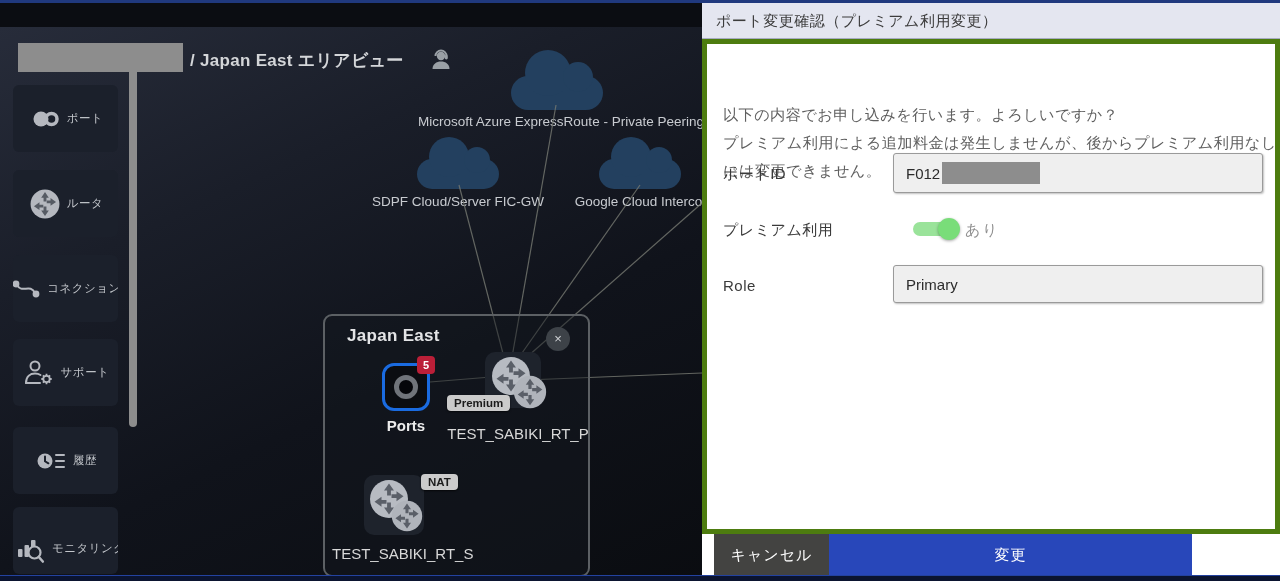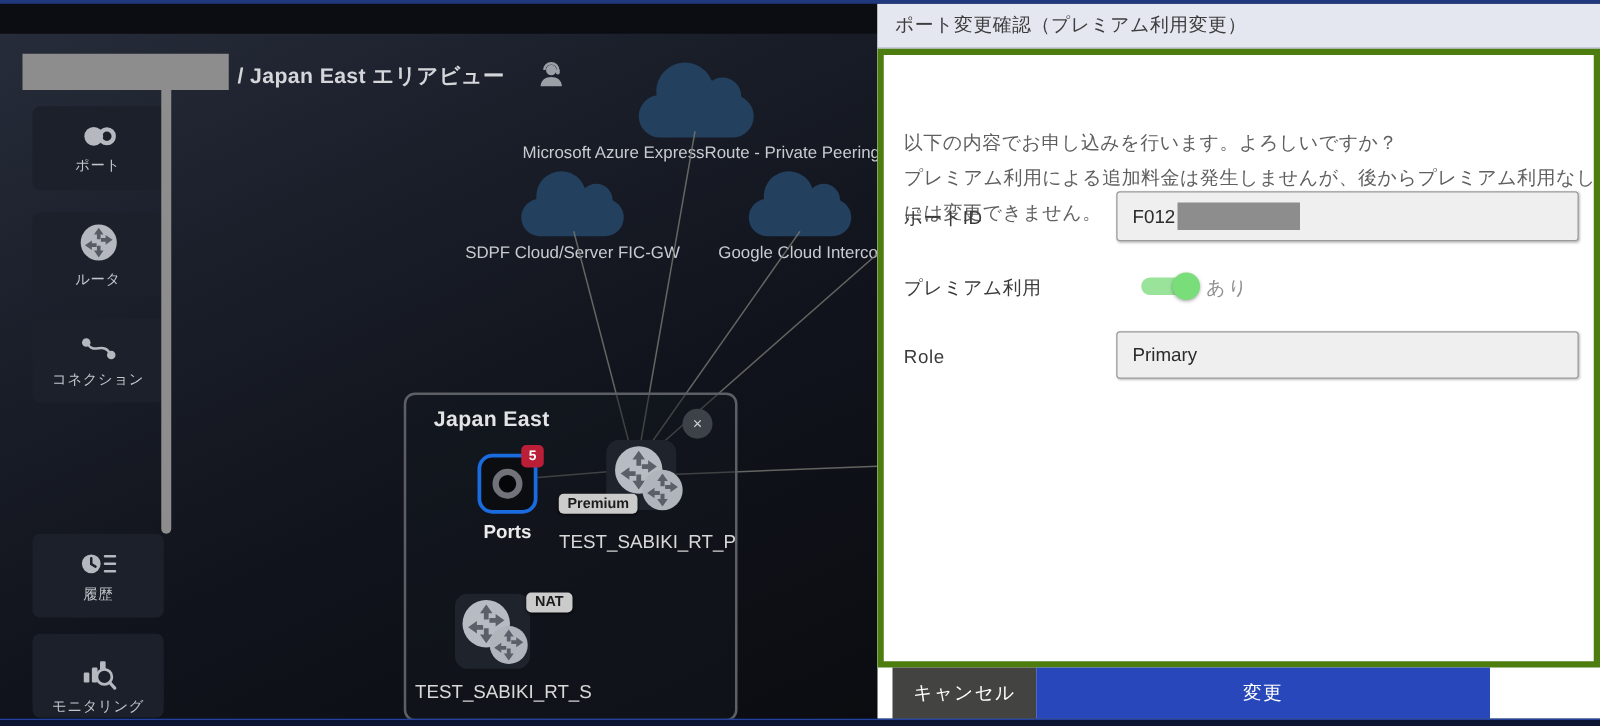--- a/index.html
+++ b/index.html
@@ -13,22 +13,22 @@
   
   .canvas { position:absolute; left:0; top:3px; width:703px; height:572px; overflow:hidden;
             background:linear-gradient(155deg,#272c3a 0%,#1a1e29 30%,#10131b 60%,#0a0c10 100%);margin-top:24px; }
 
   .breadcrumb-title { position:absolute; left:190px; top:22px; font-size:17px; font-weight:600; color:#d4d6d9; letter-spacing:.3px; z-index:6; }
   .redact-rect { position:absolute; left:18px; top:16px; width:165px; height:29px; background:#8d8d8d; z-index:6; }
   .redact-bar  { position:absolute; left:129px; top:42px; width:8px; height:358px; background:#8d8d8d; border-radius:0 0 4px 4px; z-index:6; }
   .headset-icon { position:absolute; left:430px; top:21px; z-index:6; }
 
   
-  .tile { position:absolute; left:26px; width:105px; height:67px; background:#1b202b; border-radius:6px;
-          display:flex; flex-direction:column; align-items:center; justify-content:center; gap:5px; overflow:hidden; z-index:5; cursor:pointer; }
+  .tile { position:absolute; left:13px; width:105px; height:67px; background:#1b202b; border-radius:6px;
+          display:flex; align-items:center; justify-content:center; gap:5px; overflow:hidden; z-index:5; cursor:pointer; }
   .tile .lbl { font-size:11.5px; color:#c3c6cb; letter-spacing:.5px; white-space:nowrap; }
   .tile svg { display:block; }
   .ports-link { position:absolute; left:18px; top:552px; font-size:15px; font-weight:bold; color:#c65b28; z-index:8; }
 
   
   .cloud { position:absolute; background:#23405f; border-radius:40px; z-index:2; }
   .cloud::before { content:''; position:absolute; background:inherit; border-radius:50%; }
   .cloud::after  { content:''; position:absolute; background:inherit; border-radius:50%; }
   .cloud.big   { width:92px; height:34px; }
   .cloud.big::before { width:46px; height:46px; top:-26px; left:14px; }
@@ -126,20 +126,34 @@
     <span>
       <svg width="32" height="24" viewBox="0 0 32 24">
         <path class="icon-stroke" d="M7 8 c5 9 13 -2 18 8" stroke-width="2.6"></path>
         <circle cx="6" cy="7" r="3.4" fill="#b5b8bf"></circle>
         <circle cx="26" cy="17" r="3.4" fill="#b5b8bf"></circle>
       </svg>
       </span>
     <span class="lbl">コネクション</span>
   </div>
 
+  <div class="tile" style="top:312px;">
+    <span>
+      <svg width="34" height="28" viewBox="0 0 34 28">
+        <circle cx="13" cy="7" r="4.5" class="icon-stroke"></circle>
+        <path class="icon-stroke" d="M4 24 c0 -7 4.5 -9.5 9 -9.5 c2 0 4 .5 5.5 1.5"></path>
+        <path d="M4 24 h14" class="icon-stroke"></path>
+        <g stroke="#b5b8bf" stroke-width="1.8" fill="none">
+          <circle cx="24.5" cy="20" r="3.2"></circle>
+          <path d="M24.5 14.8 v2 M24.5 23.2 v2 M19.3 20 h2 M27.7 20 h2 M20.9 16.4 l1.4 1.4 M26.7 22.2 l1.4 1.4 M28.1 16.4 l-1.4 1.4 M22.3 22.2 l-1.4 1.4"></path>
+        </g>
+      </svg>
+      </span>
+    <span class="lbl">サポート</span>
+  </div>
 
   <div class="tile" style="top:400px;text-align:center;">
     <span>
       <svg width="34" height="24" viewBox="0 0 34 24">
         <circle cx="11" cy="12" r="7.5" fill="#b5b8bf"></circle>
         <path d="M11 7.5 v4.8 l3.4 2" stroke="#1b202b" stroke-width="2" fill="none" stroke-linecap="round"></path>
         <path class="icon-stroke" d="M22 6 h8 M22 12 h8 M22 18 h8" stroke-width="2.4"></path>
       </svg>
       </span>
     <span class="lbl">履歴</span>

